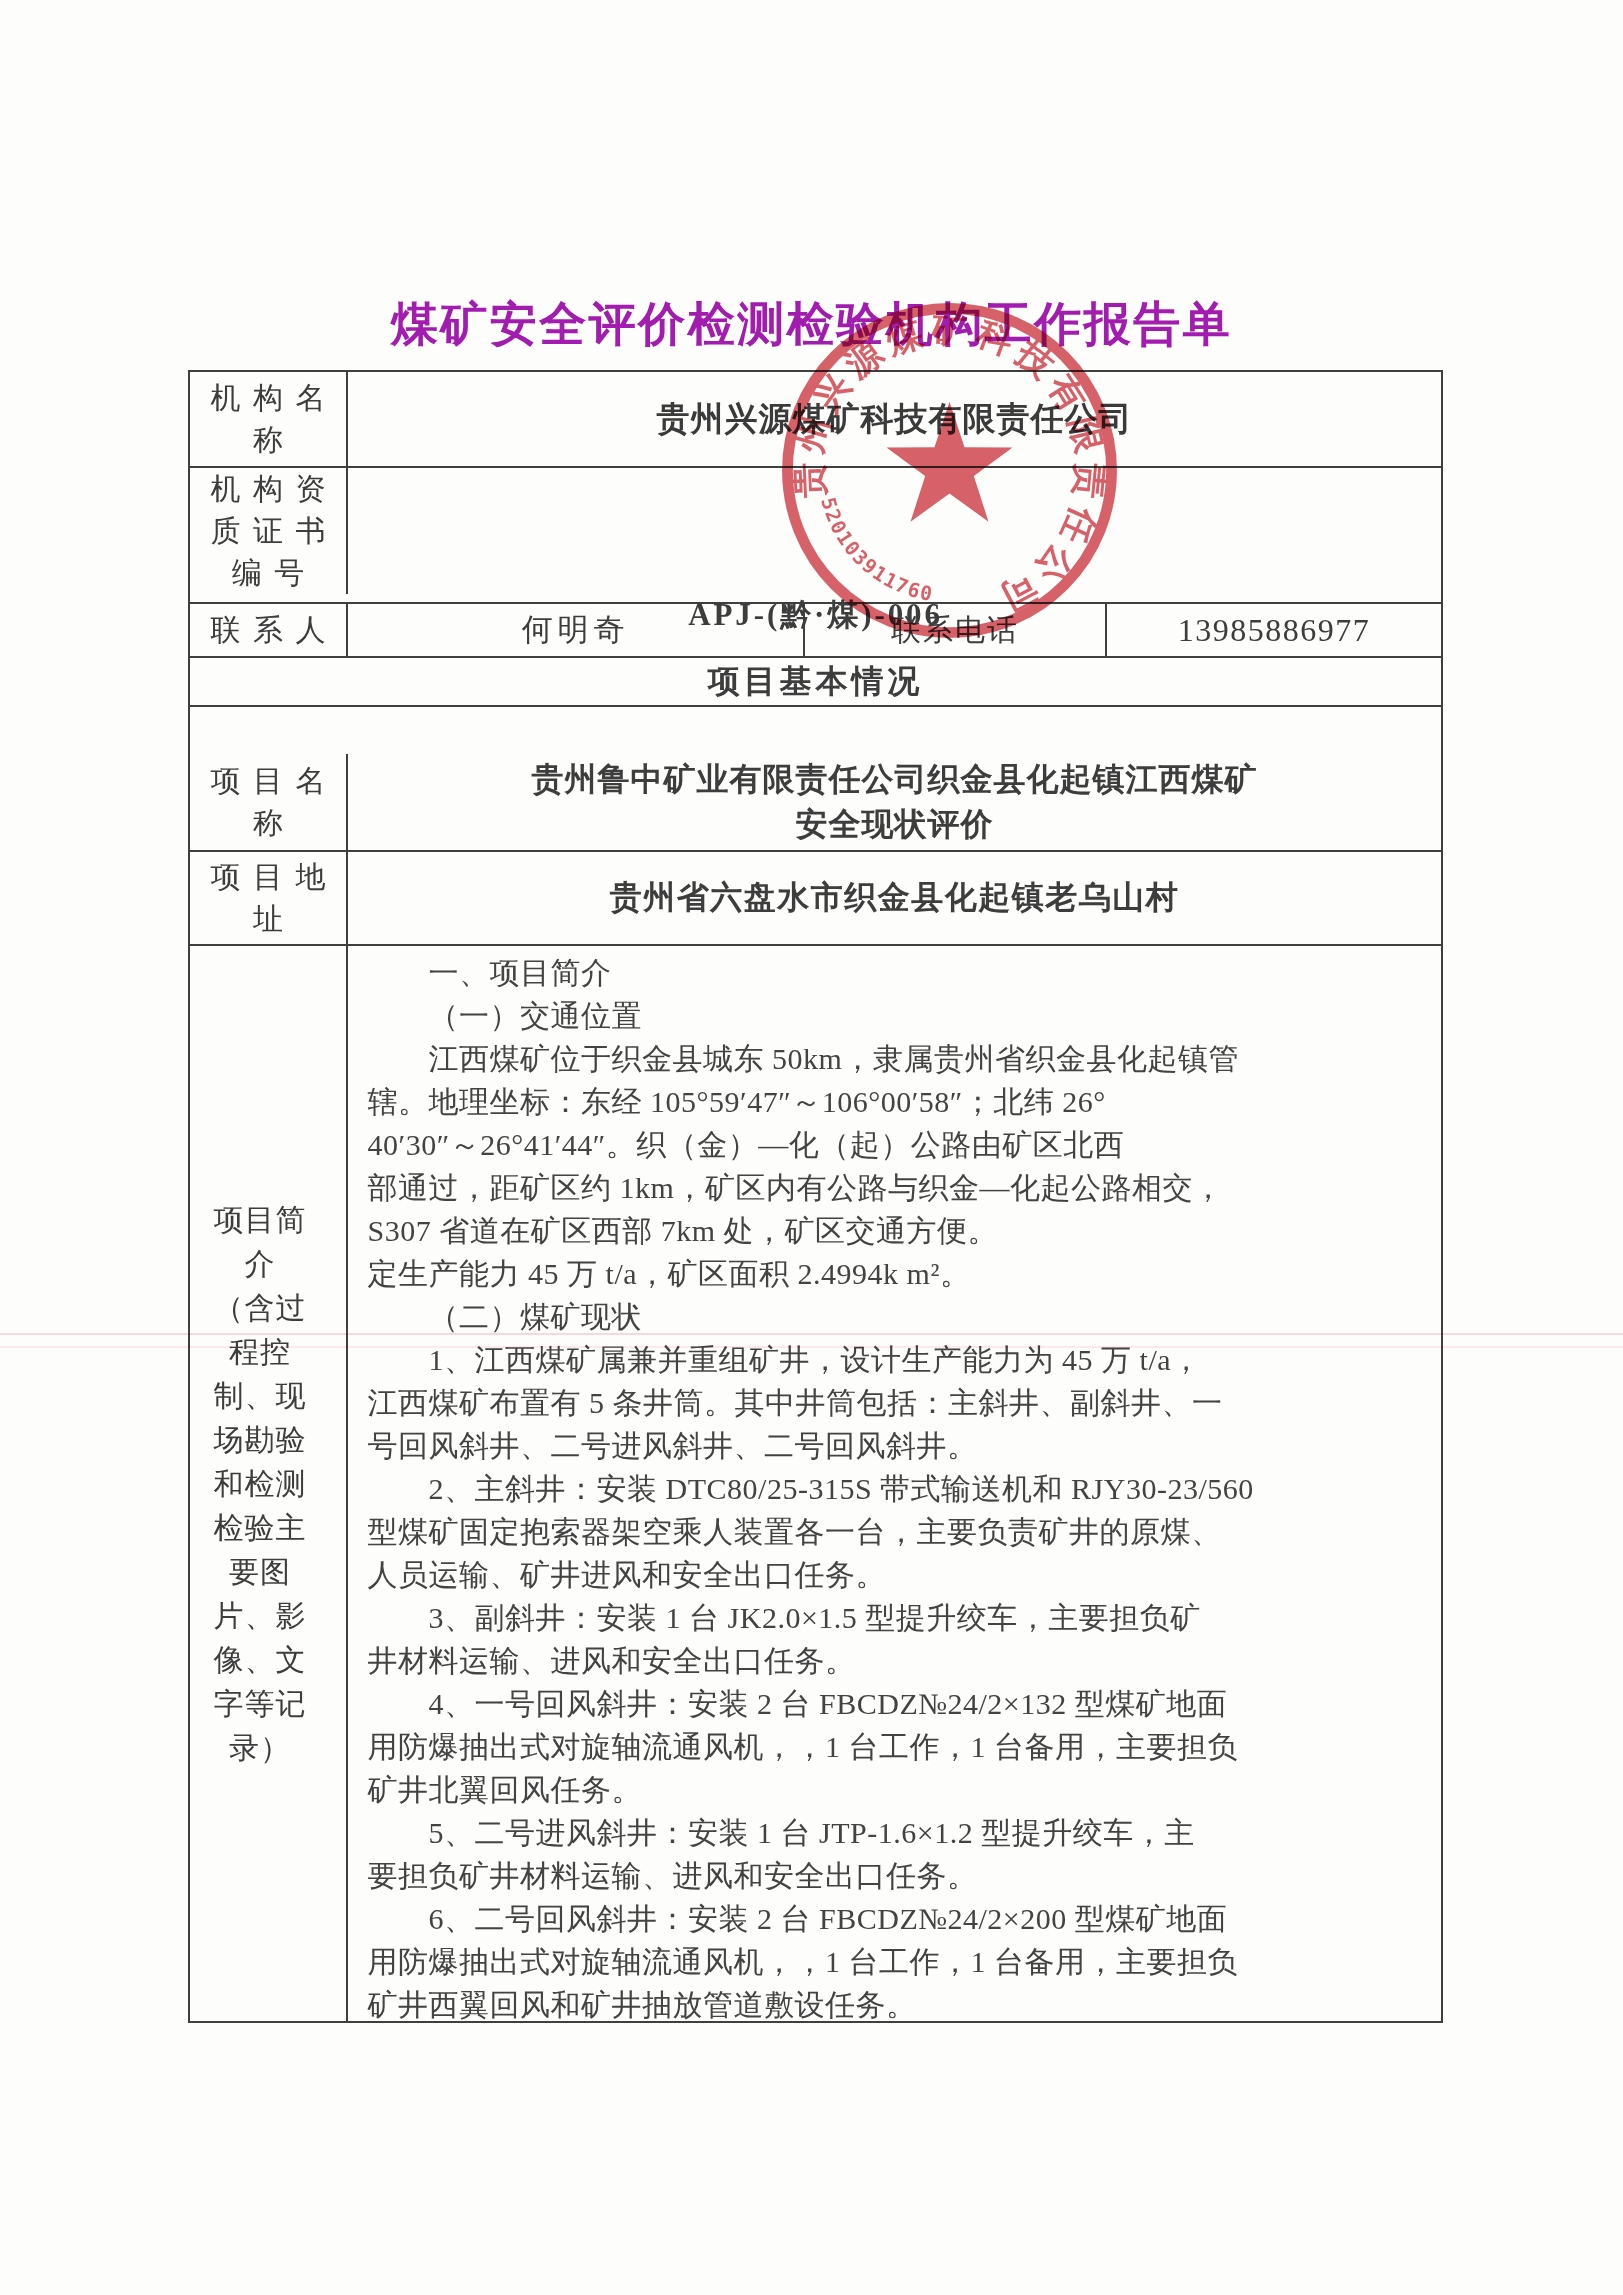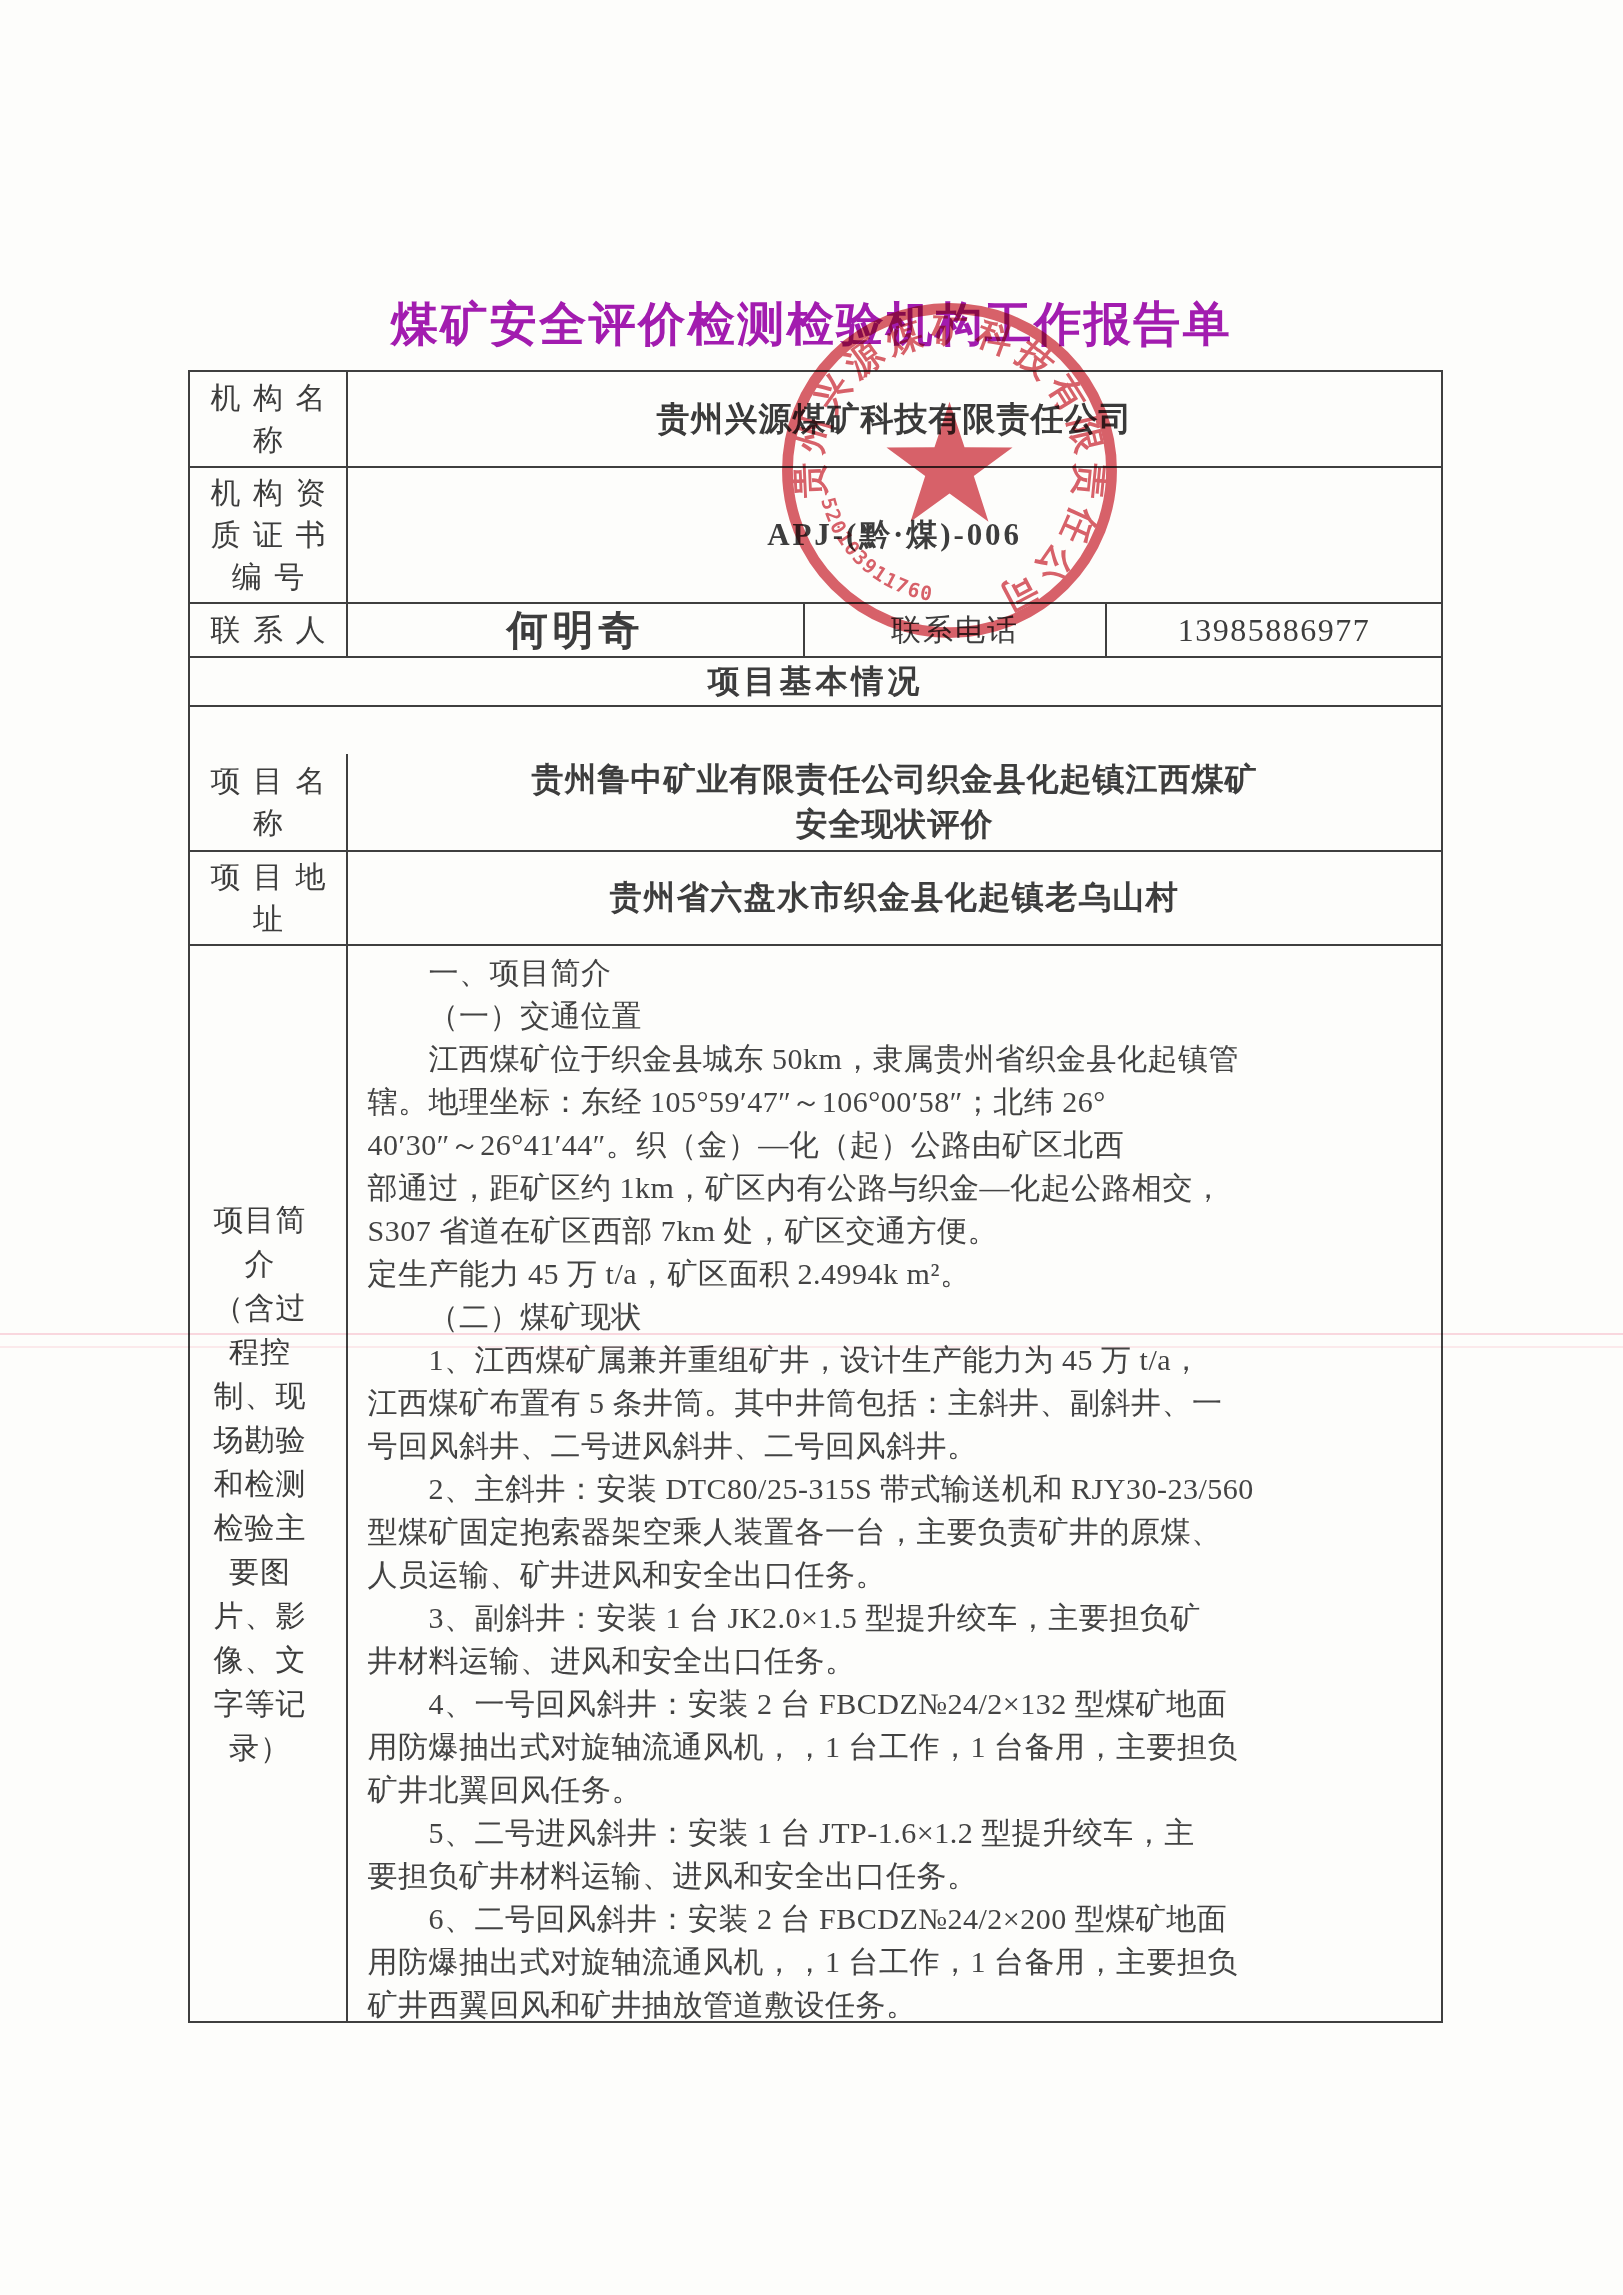--- a/index.html
+++ b/index.html
@@ -14,34 +14,34 @@
     font-size:47px; font-weight:bold; letter-spacing:2.5px; color:#a21caf;
   }
   
   .report-table{
     position:absolute; left:188px; top:370px; width:1255px; height:1653px;
     border:2.9px solid #3f3f3f; box-sizing:border-box; display:flex; flex-direction:column;
     background:transparent;
   }
   .t-row{display:flex; border-bottom:2.5px solid #3f3f3f; box-sizing:border-box; min-height:0;}
   .t-row:last-child{border-bottom:none;}
-  .r-org{height:96px;} .r-cert{height:136px;} .r-contact{height:54px;}
+  .r-org{height:96px;} .r-cert{height:136px;flex-direction:column;} .r-contact{height:54px;}
   .r-section{height:49px;} .r-pname{height:98px;margin-top:47px;} .r-paddr{height:94px;}
   .r-intro{flex:1;}
   .cell{box-sizing:border-box; display:flex; flex-direction:column; justify-content:center; align-items:center;}
   .cell-label{width:158px; border-right:2.5px solid #3f3f3f;}
   .cell-value{flex:1;}
   .label-line{font-size:30px; line-height:42px; letter-spacing:0.42em; margin-right:-0.42em; white-space:nowrap;}
   .value-strong{font-size:33px; font-weight:bold; letter-spacing:1px; color:#3a3a3a;}
   .cert-number{font-size:31px; font-weight:600; letter-spacing:2.9px;}
   
   .c-name{width:457px; border-right:2.5px solid #3f3f3f;}
   .c-phlabel{width:302px; border-right:2.5px solid #3f3f3f;}
   .c-phone{flex:1;}
-  .contact-name{font-size:41px; font-weight:700; letter-spacing:4.9px;}
+  .contact-name{font-size:31px; font-weight:400; letter-spacing:4.9px;}
   .phone-label{font-size:30px; letter-spacing:2px;}
   .phone-number{font-size:32px; font-weight:500; letter-spacing:1.5px;}
   .section-title{font-size:32px; font-weight:bold; letter-spacing:3.9px;}
   .pname-line{font-size:32px; font-weight:bold; line-height:45px; letter-spacing:1px; text-align:center;}
   .addr-line{font-size:32px; font-weight:bold; letter-spacing:1.5px;}
   
   .intro-label{justify-content:center;}
   .intro-label .label-line{line-height:44px; letter-spacing:1px; margin-right:16px;text-align:right;}
   .intro-content{
     flex:1; box-sizing:border-box; padding:4.9px 17.7px 0 19.6px;

